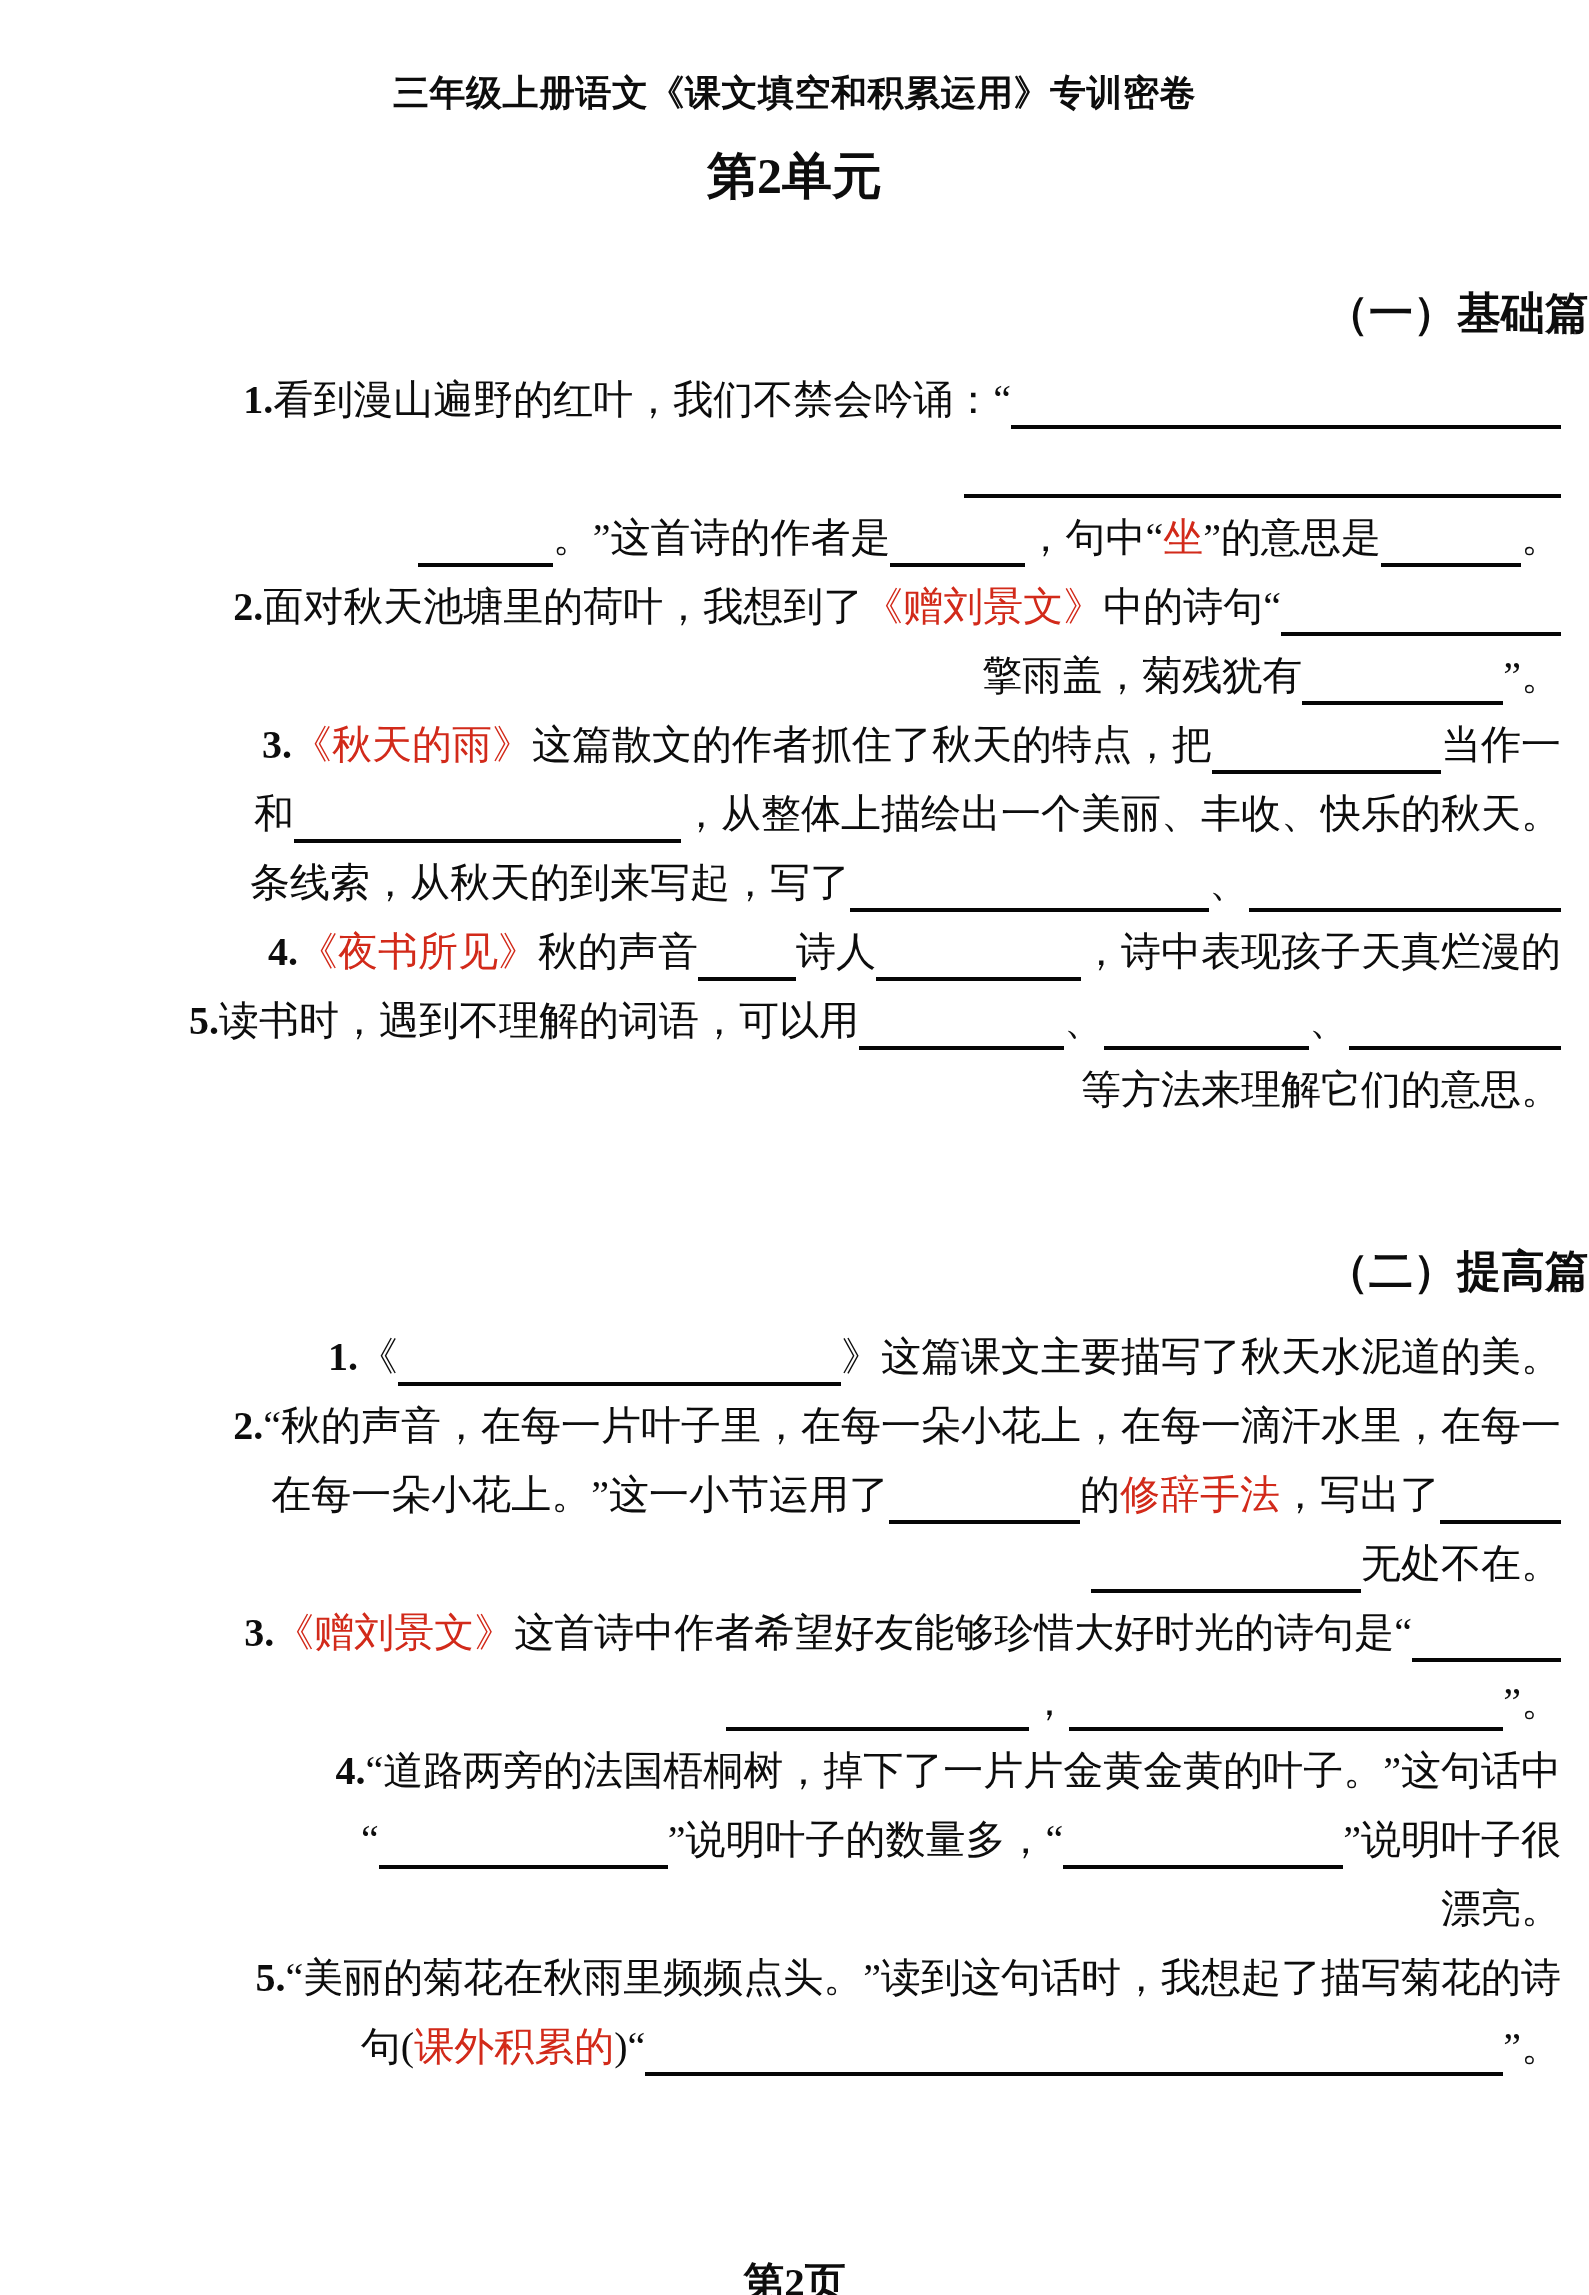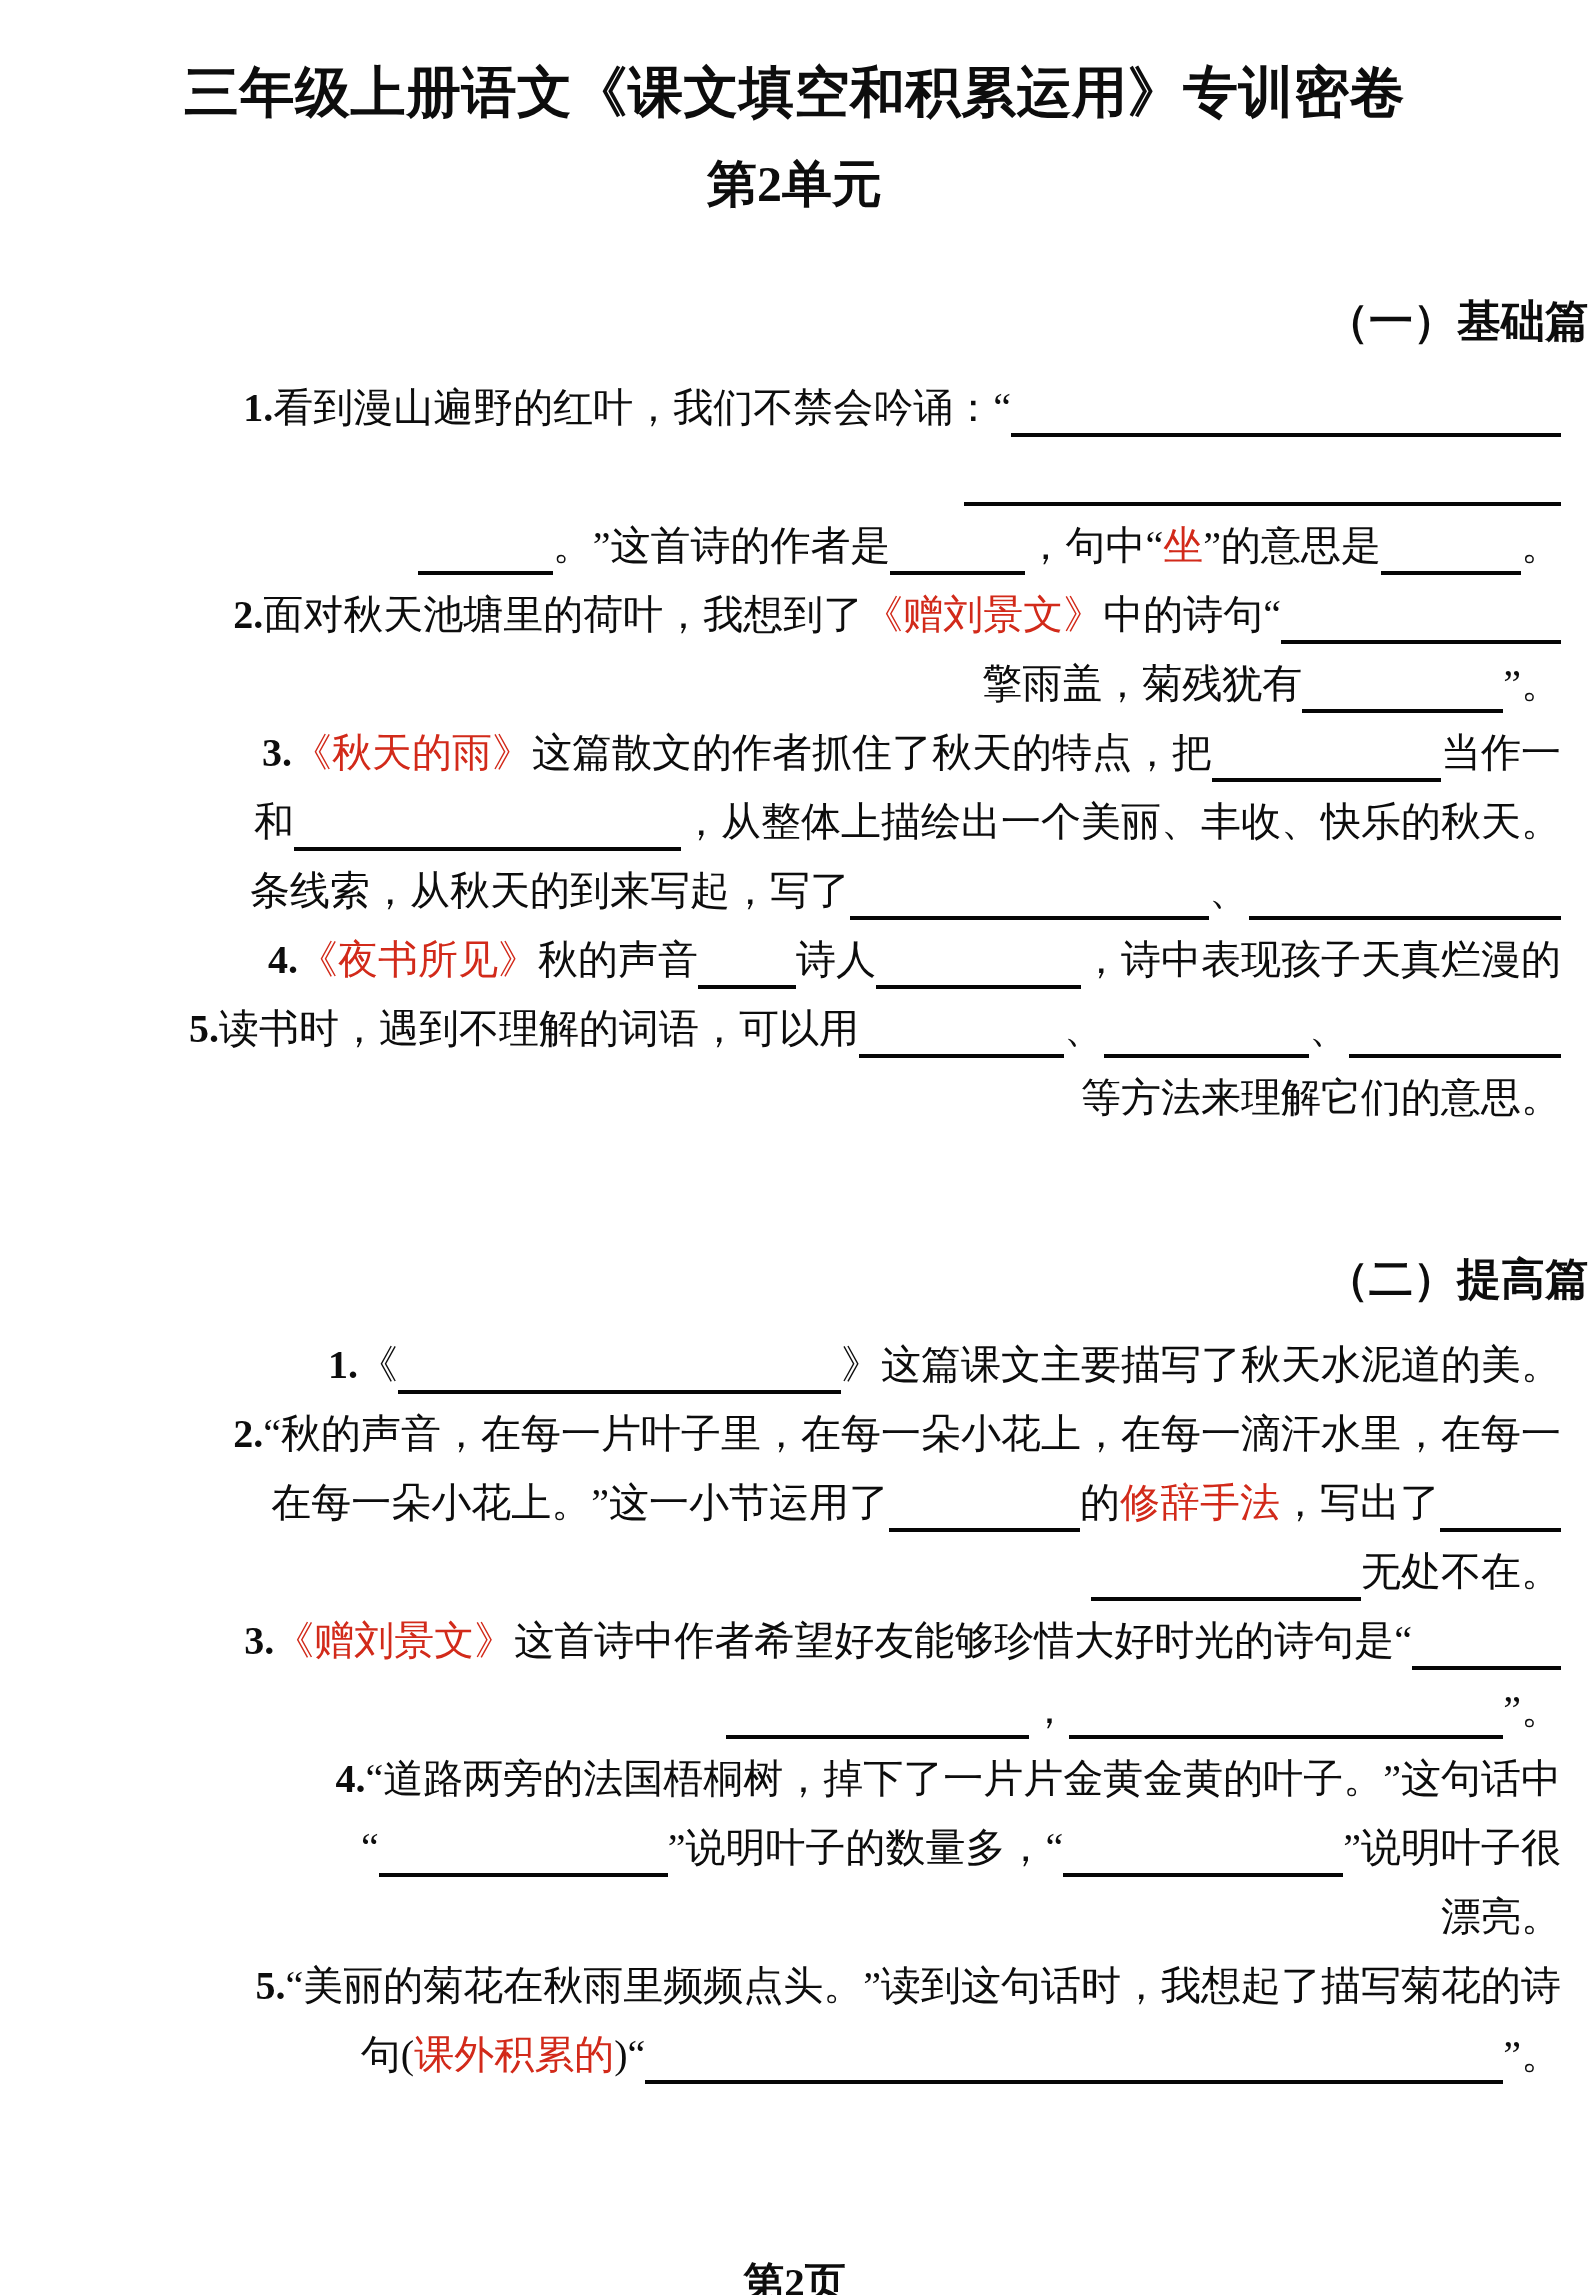--- a/index.html
+++ b/index.html
@@ -16,27 +16,27 @@
     font-family: "Liberation Serif", "DejaVu Serif", serif;
   }
   .page {
     position: relative;
     width: 100%;
     height: 100%;
   }
   .title1 {
     margin: 55px 0 0 0;
     text-align: center;
-    font-size: 55px;
+    font-size: 36px;
     line-height: 76px;
     font-weight: 700;
     letter-spacing: 0.5px;
   }
   .title2 {
-    margin: 16px;
+    margin: 8px;
     text-align: center;
     font-size: 50px;
     line-height: 75px;
     font-weight: 700;
   }
   .sec-head {
     text-align: right;
     font-size: 44px;
     line-height: 62px;
     font-weight: 700;

